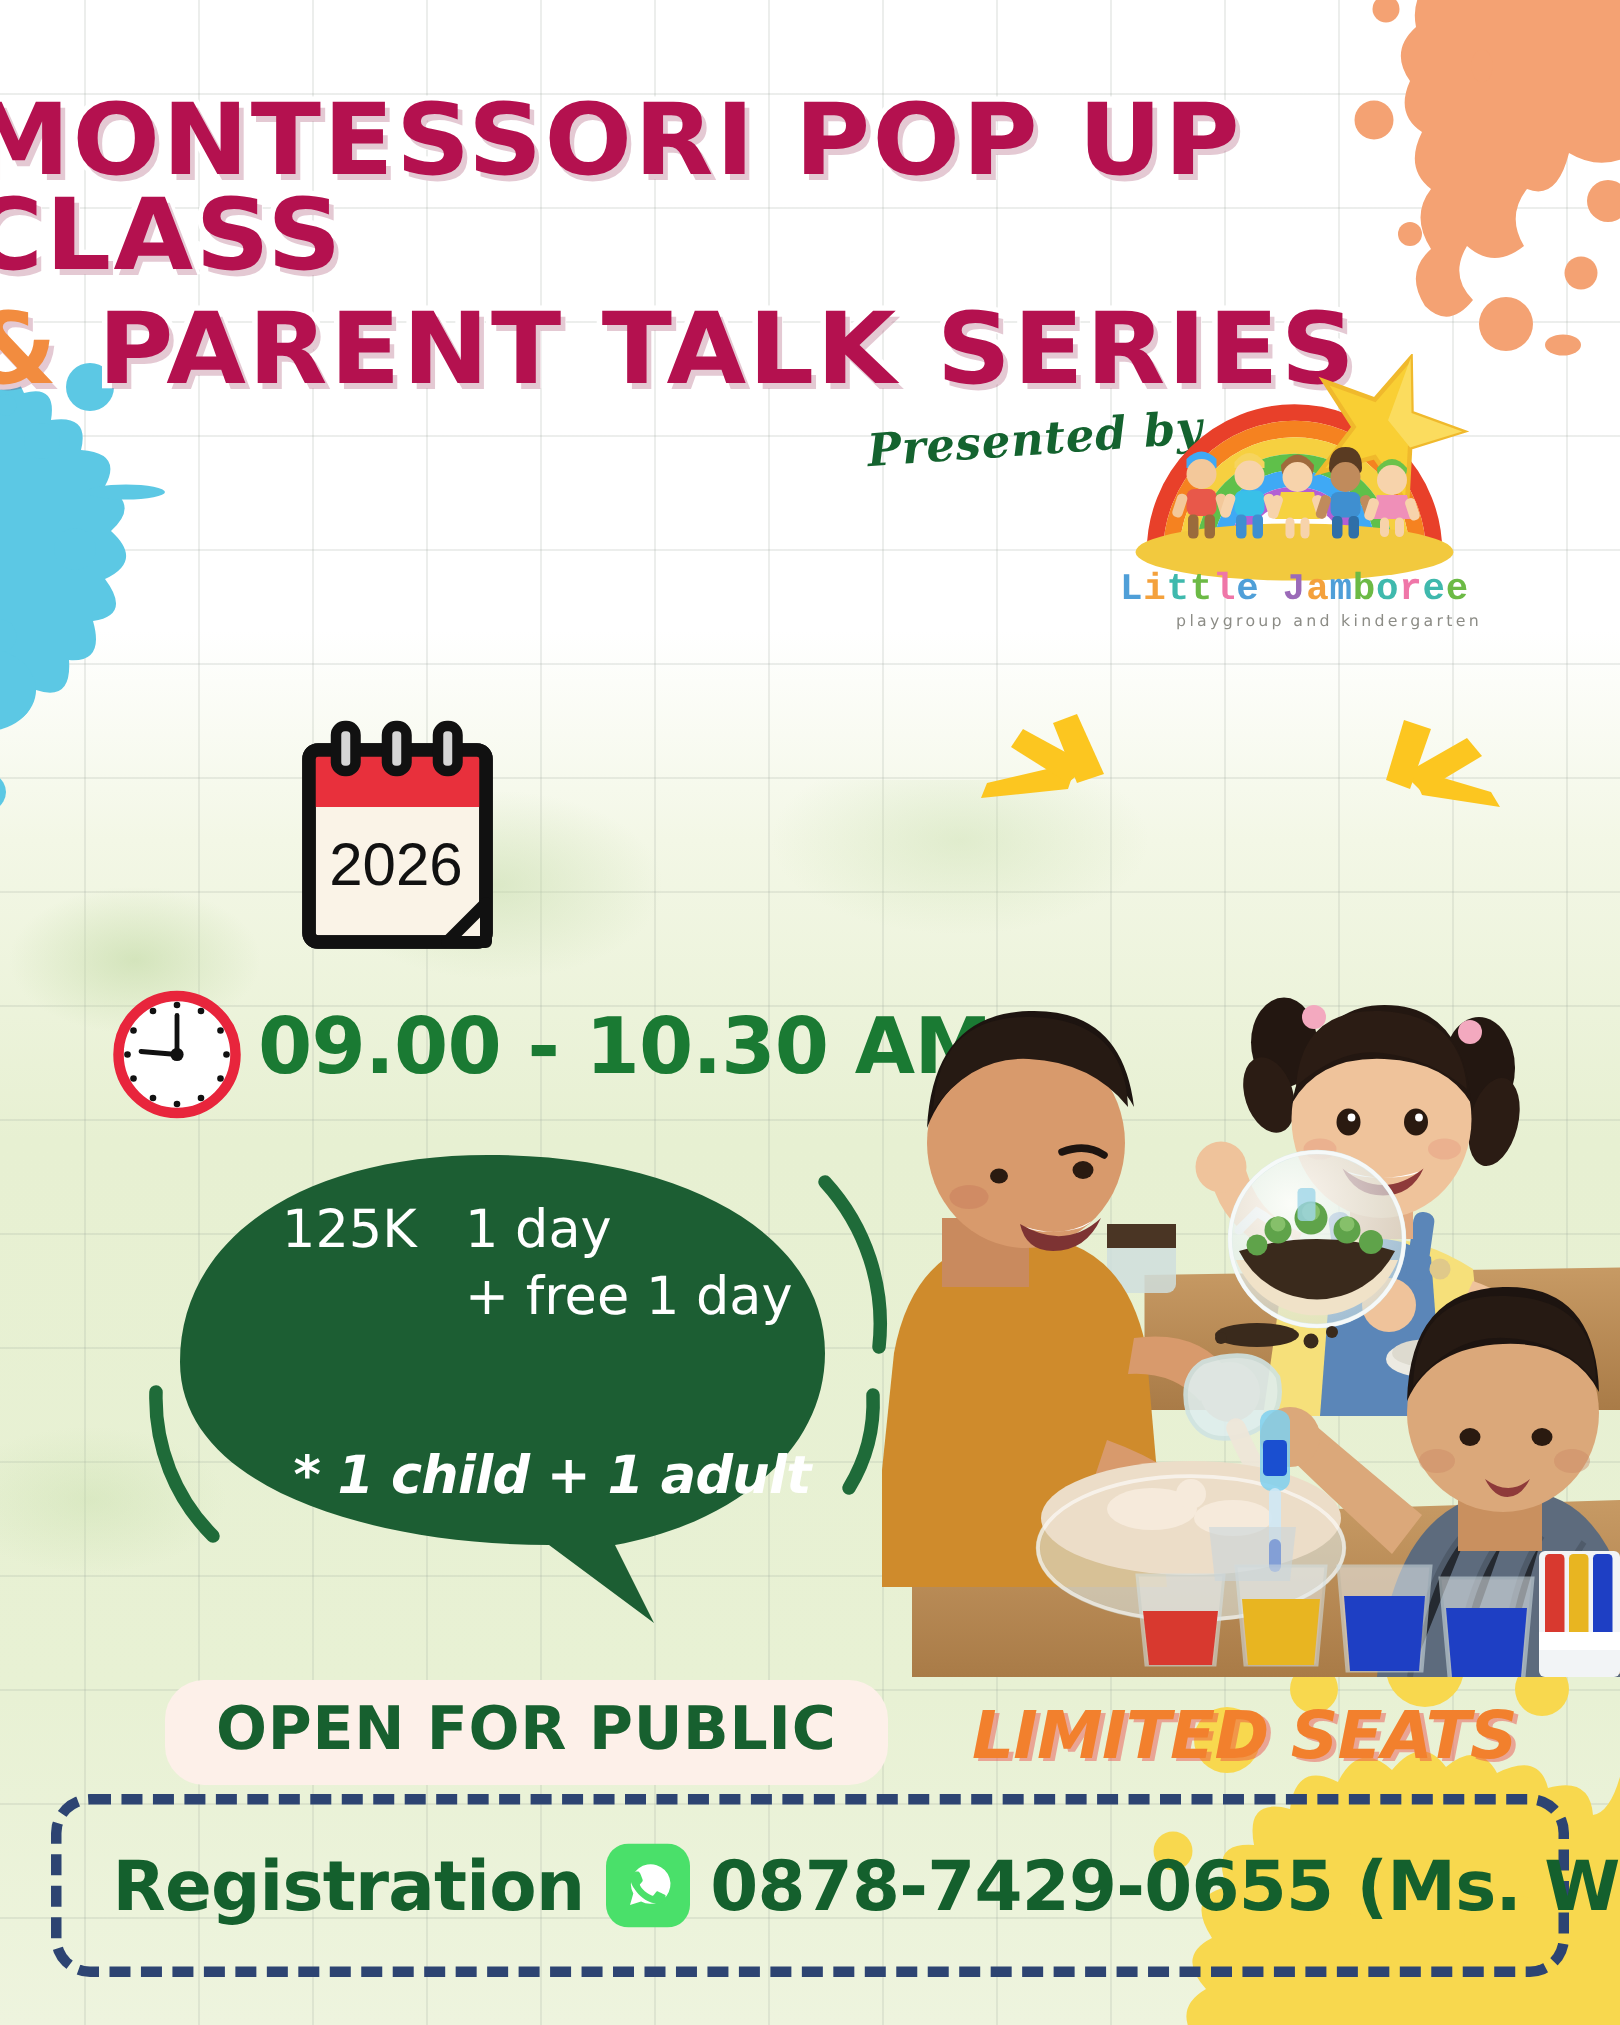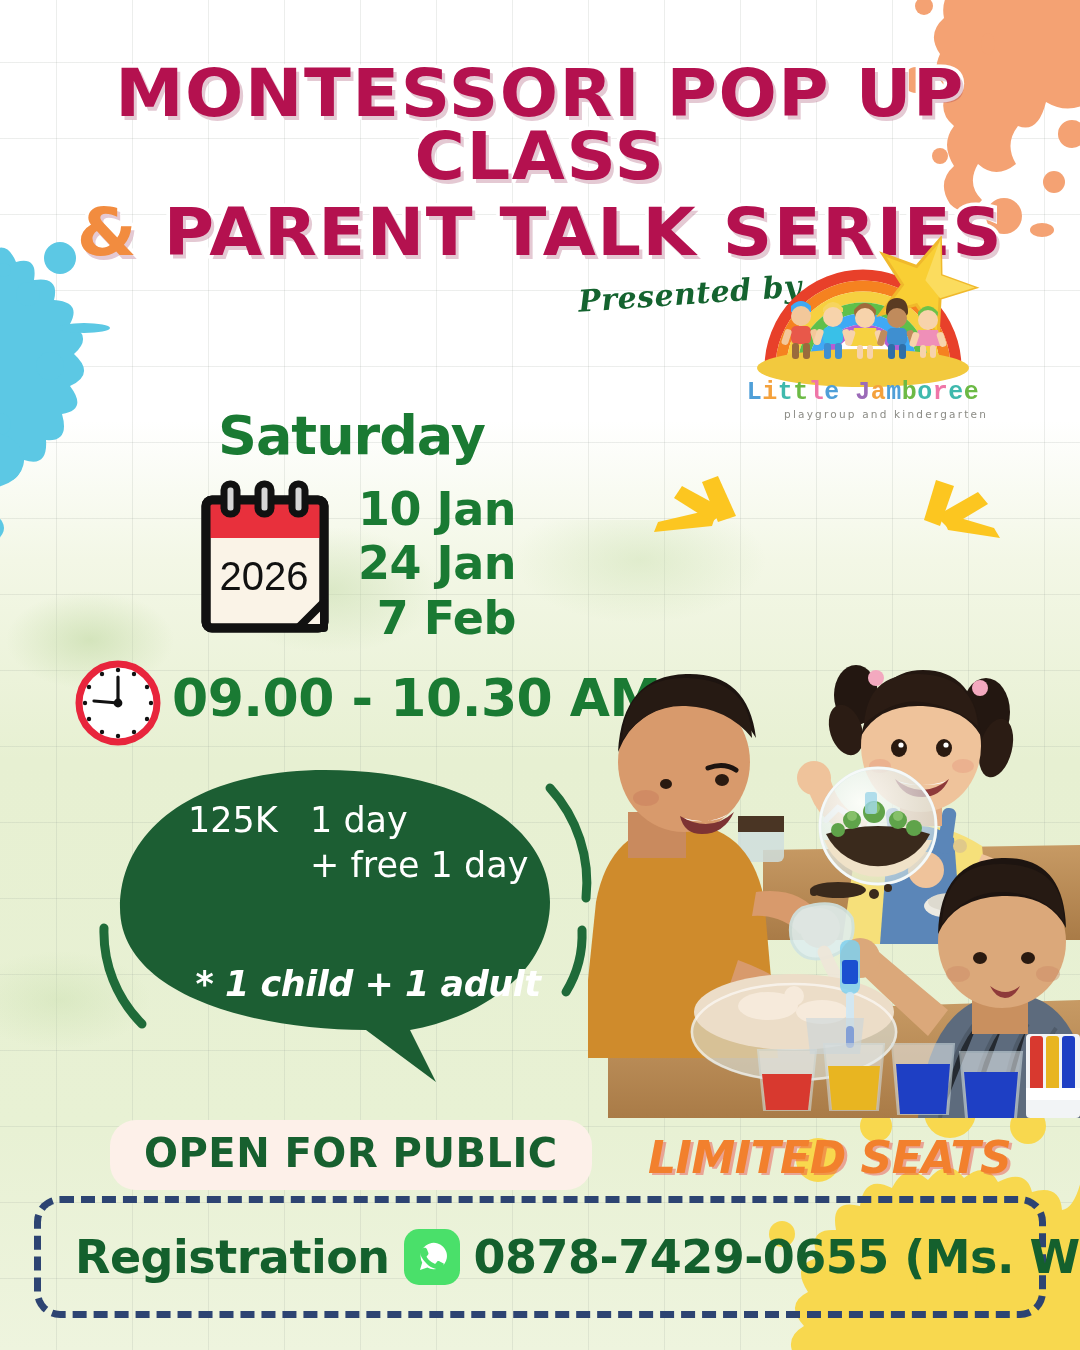--- a/index.html
+++ b/index.html
@@ -43,21 +43,21 @@
     pointer-events:none;
   }
 
   
   .splat{ position:absolute; pointer-events:none; }
   #splat-orange{ right:-6px; top:-16px; width:190px; height:260px; }
   #splat-blue{ left:-58px; top:228px; width:230px; height:320px; }
   #splat-yellow{ right:-10px; bottom:-14px; width:330px; height:300px; }
 
   
-  #header{ position:absolute; left:0; top:62px; width:1080px; text-align:center; }
+  #header{ position:absolute; left:0; top:62px; width:1080px; text-align:left; }
   .title-line{
     font-family:"DejaVu Sans", sans-serif;
     font-weight:bold; color:#b4114f;
     letter-spacing:1.5px;
     line-height:.96;
     transform:scaleX(1.04);
     -webkit-text-stroke:7px #ffffff;
     paint-order:stroke fill;
     text-shadow:3px 4px 0 rgba(130,10,55,.22);
   }
@@ -295,42 +295,36 @@
             <rect x="9" y="10" width="7" height="15" rx="3" fill="#f7d3ab" transform="rotate(-18 13 14)"></rect>
           </g>
         </g>
       </svg>
 
       <div id="logo-name"><span style="color: rgb(79, 159, 216);">L</span><span style="color: rgb(244, 161, 60);">i</span><span style="color: rgb(63, 185, 173);">t</span><span style="color: rgb(108, 186, 69);">t</span><span style="color: rgb(239, 118, 168);">l</span><span style="color: rgb(79, 159, 216);">e</span><span style="color: rgb(255, 255, 255);">&nbsp;</span><span style="color: rgb(155, 106, 184);">J</span><span style="color: rgb(244, 161, 60);">a</span><span style="color: rgb(79, 159, 216);">m</span><span style="color: rgb(108, 186, 69);">b</span><span style="color: rgb(63, 185, 173);">o</span><span style="color: rgb(239, 118, 168);">r</span><span style="color: rgb(63, 185, 173);">e</span><span style="color: rgb(108, 186, 69);">e</span></div>
       <div id="logo-tag">playgroup and kindergarten</div>
     </div>
   </div>
 
-  <div id="saturday">Saturday</div>
 
   <svg id="cal-icon" viewBox="0 0 140 160">
     <g>
       <rect x="10" y="22" width="118" height="128" rx="6" fill="#faf3e7" stroke="#111" stroke-width="9"></rect>
       <path d="M14 26 h110 v34 h-110 z" fill="#e8303c"></path>
       <rect x="10" y="22" width="118" height="128" rx="6" fill="none" stroke="#111" stroke-width="9"></rect>
       <path d="M128 124 L128 150 L102 150 Z" fill="#faf3e7" stroke="#111" stroke-width="8" stroke-linejoin="round"></path>
       <g fill="#d6d6d6" stroke="#111" stroke-width="7">
         <rect x="28" y="6" width="13" height="30" rx="6"></rect>
         <rect x="62" y="6" width="13" height="30" rx="6"></rect>
         <rect x="96" y="6" width="13" height="30" rx="6"></rect>
       </g>
       <text x="68" y="112" font-family="'Liberation Sans',sans-serif" font-size="40" fill="#111" text-anchor="middle">2026</text>
     </g>
   </svg>
 
-  <div id="dates">
-    <div>10 Jan</div>
-    <div>24 Jan</div>
-    <div>7 Feb</div>
-  </div>
 
   <svg id="clock-icon" viewBox="0 0 92 92">
     <circle cx="46" cy="46" r="39" fill="#ffffff" stroke="#e8253c" stroke-width="7"></circle>
     <g fill="#111">
       <circle cx="46" cy="13" r="2.2"></circle>
         <circle cx="62" cy="17" r="2.2"></circle>
       <circle cx="75" cy="30" r="2.2"></circle>
         <circle cx="79" cy="46" r="2.2"></circle>
       <circle cx="75" cy="62" r="2.2"></circle>
         <circle cx="62" cy="75" r="2.2"></circle>

